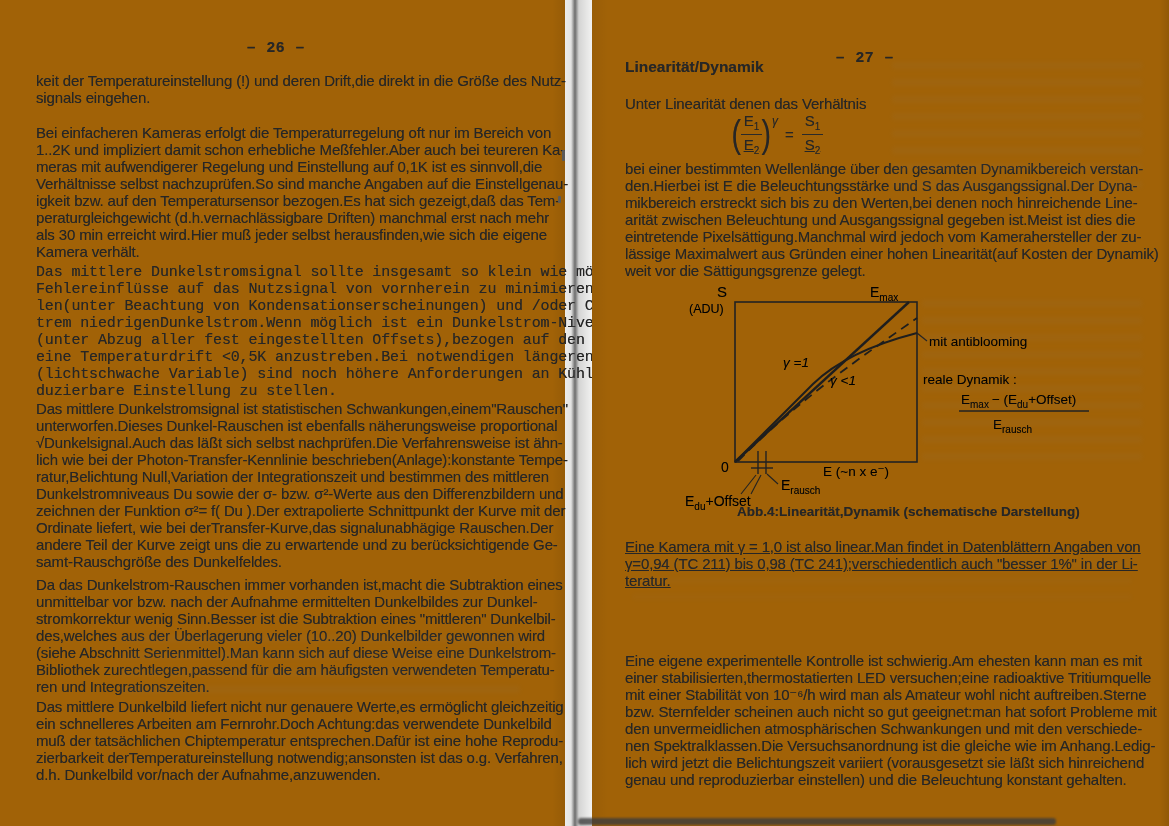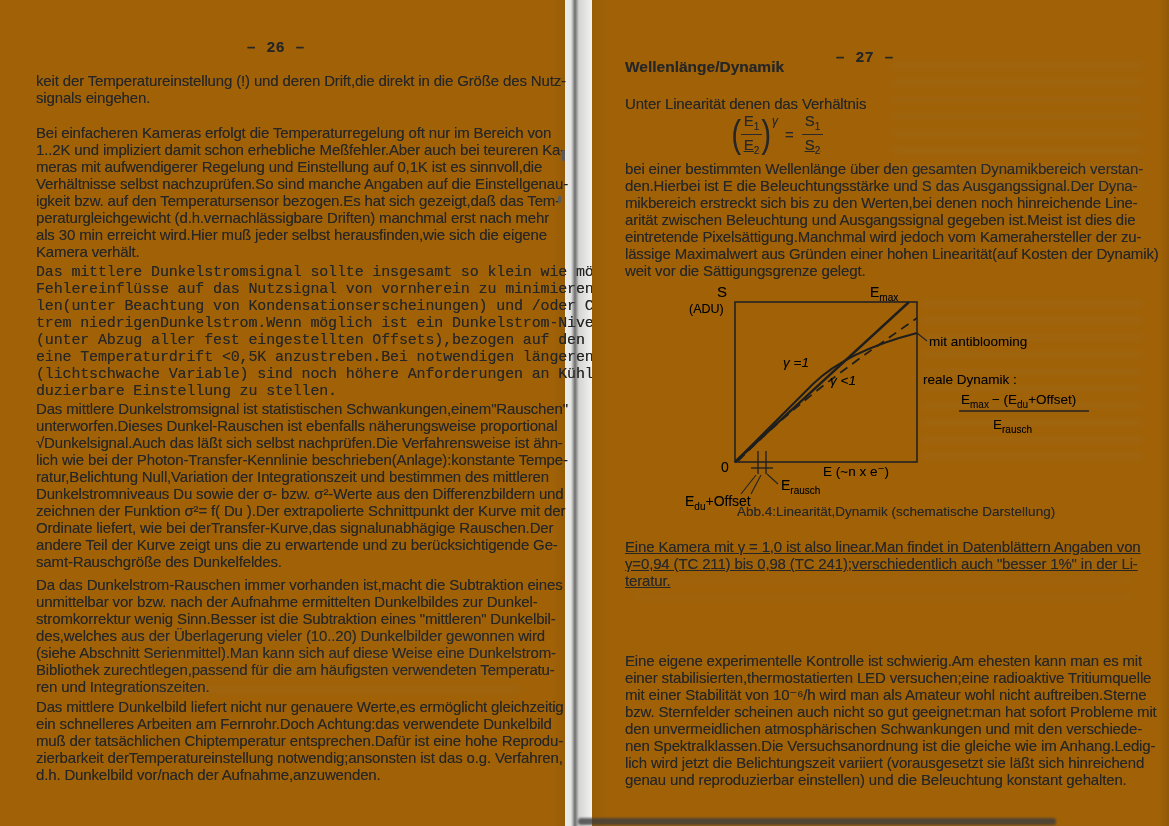--- a/index.html
+++ b/index.html
@@ -21,21 +21,21 @@
   .paren{font-size:38px;font-weight:300;line-height:1;transform:scaleX(.75);margin:0 -2px;}
   .frac{display:inline-flex;flex-direction:column;align-items:center;line-height:1.15;}
   .frac .num{border-bottom:1.4px solid #2a2a2a;padding:0 3px 1px;}
   .frac .den{padding-top:1px;text-decoration:underline;}
   sub{font-size:10px;}
   .exp{font-size:12px;font-style:italic;position:relative;top:-13px;left:1px;}
   .eqs{margin:0 8px;}
   
   #figure{position:absolute;left:33px;top:282px;width:530px;height:252px;}
   #figure svg{position:absolute;left:0;top:0;}
-  .fig-caption{position:absolute;left:112px;top:222px;font-size:13.5px;font-weight:normal;
+  .fig-caption{position:absolute;left:112px;top:222px;font-size:13.5px;font-weight:bold;
                white-space:pre;text-shadow:0 0 .5px rgba(45,45,45,.55);}
   
   #binding{position:absolute;left:552px;top:0;width:56px;height:826px;
     background:linear-gradient(90deg,rgba(0,0,0,0) 0%,rgba(0,0,0,.10) 34%,rgba(60,60,60,.75) 41%,
       rgba(0,0,0,.16) 48%,rgba(0,0,0,.05) 70%,rgba(0,0,0,0) 100%);}
   .staple{position:absolute;background:#5a5a5a;border-radius:1px;}
   #edge-bottom{position:absolute;left:578px;top:818px;width:478px;height:7px;background:#3d3d3d;
     border-radius:3px;filter:blur(1px);opacity:.8;}
   #edge-right{position:absolute;right:0;top:0;width:10px;height:826px;
     background:linear-gradient(270deg,rgba(0,0,0,.10),rgba(0,0,0,0));}
@@ -92,21 +92,21 @@
 zierbarkeit derTemperatureinstellung notwendig;ansonsten ist das o.g. Verfahren,
 d.h. Dunkelbild vor/nach der Aufnahme,anzuwenden.</div>
       <div class="ghost" style="left:120px;top:635px;width:400px;height:60px;"></div>
     </div>
   </div>
 
   <div class="page" id="page-right">
     <div class="content">
       <div class="pagenum" style="left:33px;top:48px;width:480px;">–  27  –</div>
 
-      <div class="sec-title" style="left:33px;top:58px;">Wellenlänge/Dynamik</div>
+      <div class="sec-title" style="left:33px;top:58px;">Linearität/Dynamik</div>
 
       <div class="ptext" style="left:33px;top:95px;">Unter Linearität denen das Verhältnis</div>
 
       <div class="formula" style="left:140px;top:112px;">
         <span class="paren">(</span>
         <span class="frac">
           <span class="num"><span>E</span><sub>1</sub></span>
           <span class="den"><span>E</span><sub>2</sub></span>
         </span>
         <span class="paren">)</span>

